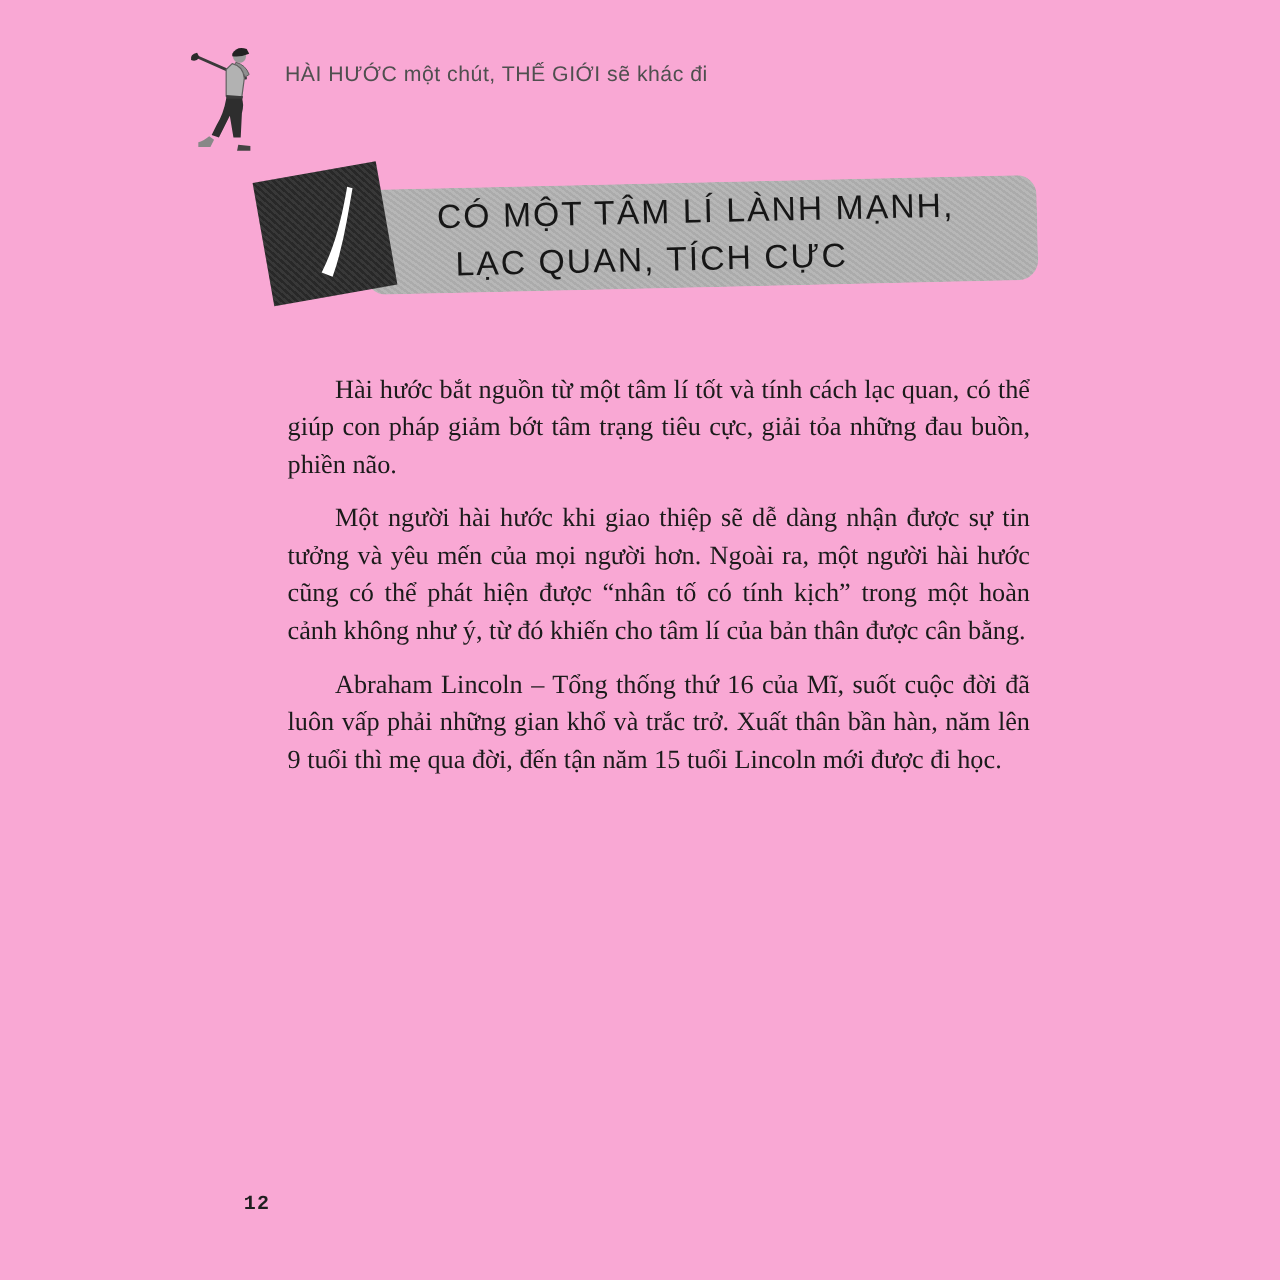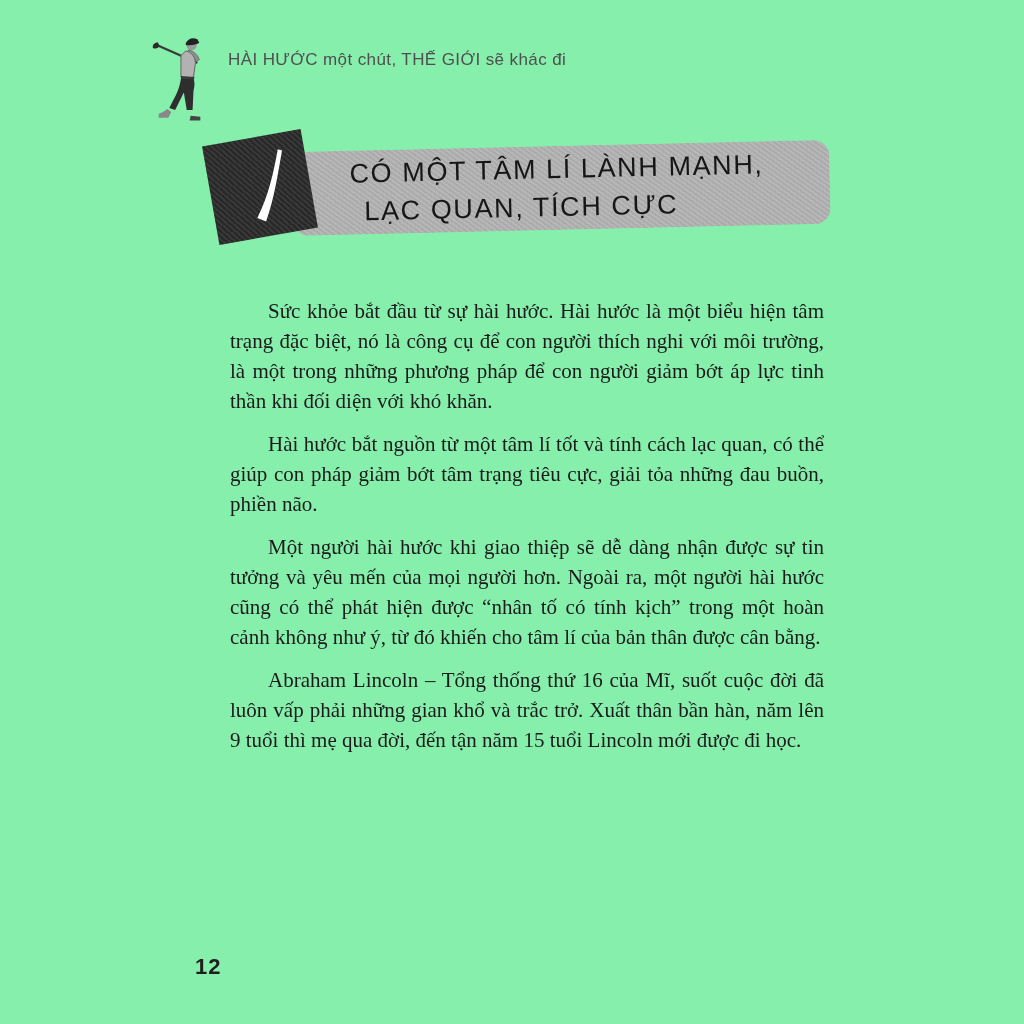--- a/index.html
+++ b/index.html
@@ -1,21 +1,21 @@
 <!DOCTYPE html>
 <html lang="vi"><head>
 <meta charset="utf-8">
 <style>
   * { margin: 0; padding: 0; box-sizing: border-box; }
   html, body { background: #ffffff; }
   .page {
     position: relative;
     width: 1024px;
     height: 1024px;
-    background: #86efac;
+    background: #f9a8d4;
     overflow: hidden;
     font-family: "Liberation Serif", serif;
   }
 
   
   .running-header {
     position: absolute;
     left: 148px;
     top: 32px;
     display: flex;
@@ -109,22 +109,22 @@
     text-align: justify;
     text-indent: 38px;
     margin: 0 0 13px 0;
   }
 
   
   .page-number {
     position: absolute;
     left: 195px;
     top: 954px;
-    font-family: Liberation Sans, sans-serif;
-    font-size: 22px;
+    font-family: Liberation Mono, monospace;
+    font-size: 16px;
     font-weight: 700;
     letter-spacing: 1px;
     color: #1f1f1f;
   }
 </style>
 </head>
 <body>
 
 <div class="page">
 
@@ -158,21 +158,20 @@
     </div>
     <div class="chapter-number-box">
       <span class="sr-only">1</span>
       <svg viewBox="0 0 100 100" aria-hidden="true">
         <path d="M74 16 C 66 38 57 60 42 80 L 50 85 C 62 64 70 40 78 18 Z" fill="#ffffff"></path>
       </svg>
     </div>
   </div>
 
   <main class="body-text">
-    <p>Sức khỏe bắt đầu từ sự hài hước. Hài hước là một biểu hiện tâm trạng đặc biệt, nó là công cụ để con người thích nghi với môi trường, là một trong những phương pháp để con người giảm bớt áp lực tinh thần khi đối diện với khó khăn.</p>
     <p>Hài hước bắt nguồn từ một tâm lí tốt và tính cách lạc quan, có thể giúp con pháp giảm bớt tâm trạng tiêu cực, giải tỏa những đau buồn, phiền não.</p>
     <p>Một người hài hước khi giao thiệp sẽ dễ dàng nhận được sự tin tưởng và yêu mến của mọi người hơn. Ngoài ra, một người hài hước cũng có thể phát hiện được “nhân tố có tính kịch” trong một hoàn cảnh không như ý, từ đó khiến cho tâm lí của bản thân được cân bằng.</p>
     <p>Abraham Lincoln – Tổng thống thứ 16 của Mĩ, suốt cuộc đời đã luôn vấp phải những gian khổ và trắc trở. Xuất thân bần hàn, năm lên 9 tuổi thì mẹ qua đời, đến tận năm 15 tuổi Lincoln mới được đi học.</p>
   </main>
 
   <div class="page-number">12</div>
 
 </div>
 
 </body></html>

